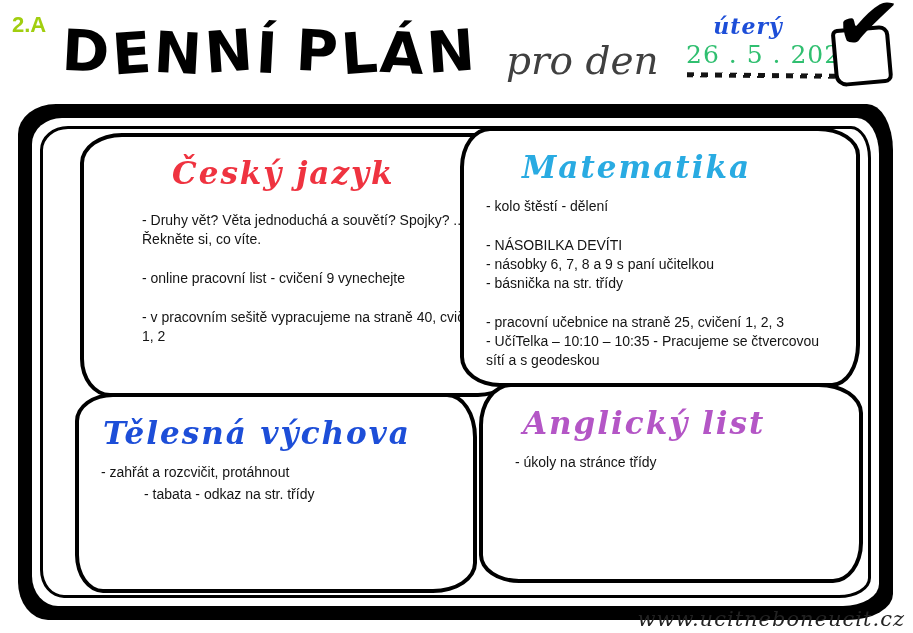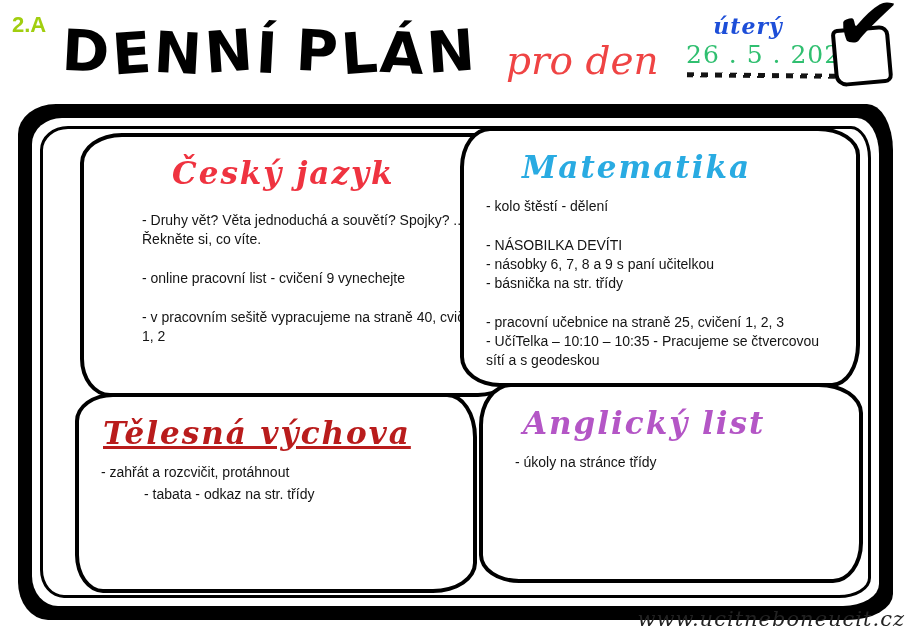--- a/index.html
+++ b/index.html
@@ -6,21 +6,21 @@
   .page{position:relative;width:913px;height:633px;background:#ffffff;overflow:hidden;
         font-family:"Liberation Sans",sans-serif;color:#111;}
 
   
   .class-label{position:absolute;left:12px;top:12px;font-size:22px;font-weight:bold;
                font-family:"Liberation Sans",sans-serif;}
   .title{position:absolute;left:62px;top:20px;font-size:57px;font-weight:900;
          font-family:"DejaVu Sans",sans-serif;letter-spacing:3px;color:#000;white-space:nowrap;}
   .title .tl{display:inline-block;}
   .title .sp{display:inline-block;width:16px;}
-  .subtitle{position:absolute;left:506px;top:38px;font-size:39px;color:#ef4444;
+  .subtitle{position:absolute;left:506px;top:38px;font-size:39px;color:#404040;
             font-family:"DejaVu Serif",serif;font-style:italic;}
   .day-name{position:absolute;left:690px;top:13px;width:116px;text-align:center;
             font-size:22px;font-weight:bold;font-style:italic;letter-spacing:1px;
             font-family:"DejaVu Serif",serif;}
   .date{position:absolute;left:686px;top:40px;font-size:25px;letter-spacing:1px;
         font-family:"DejaVu Serif",serif;white-space:nowrap;}
   .dotted-line{position:absolute;left:687px;top:73px;width:148px;height:5px;
                background:repeating-linear-gradient(100deg,#141414 0 7px,transparent 7px 14px);
                transform:rotate(0.6deg);}
   .checkbox{position:absolute;left:833px;top:27px;width:50px;height:50px;
@@ -106,21 +106,21 @@
       <p>- kolo štěstí - dělení</p>
       <p class="gap">- NÁSOBILKA DEVÍTI</p>
       <p>- násobky 6, 7, 8 a 9 s paní učitelkou</p>
       <p>- básnička na str. třídy</p>
       <p class="gap">- pracovní učebnice na straně 25, cvičení 1, 2, 3</p>
       <p>- UčíTelka – 10:10 – 10:35 - Pracujeme se čtvercovou sítí a s geodeskou</p>
     </div>
   </div>
 
   <div class="qbox qbox-pe">
-    <div class="section-title" style="color: #b91c1c; text-decoration: underline;">Tělesná výchova</div>
+    <div class="section-title" style="color: #1d4ed8;">Tělesná výchova</div>
     <div class="items">
       <p>- zahřát a rozcvičit, protáhnout</p>
       <p>- tabata - odkaz na str. třídy</p>
     </div>
   </div>
 
   <div class="qbox qbox-english">
     <div class="section-title" style="color: rgb(180, 86, 198);">Anglický list</div>
     <div class="items">
       <p>- úkoly na stránce třídy</p>

